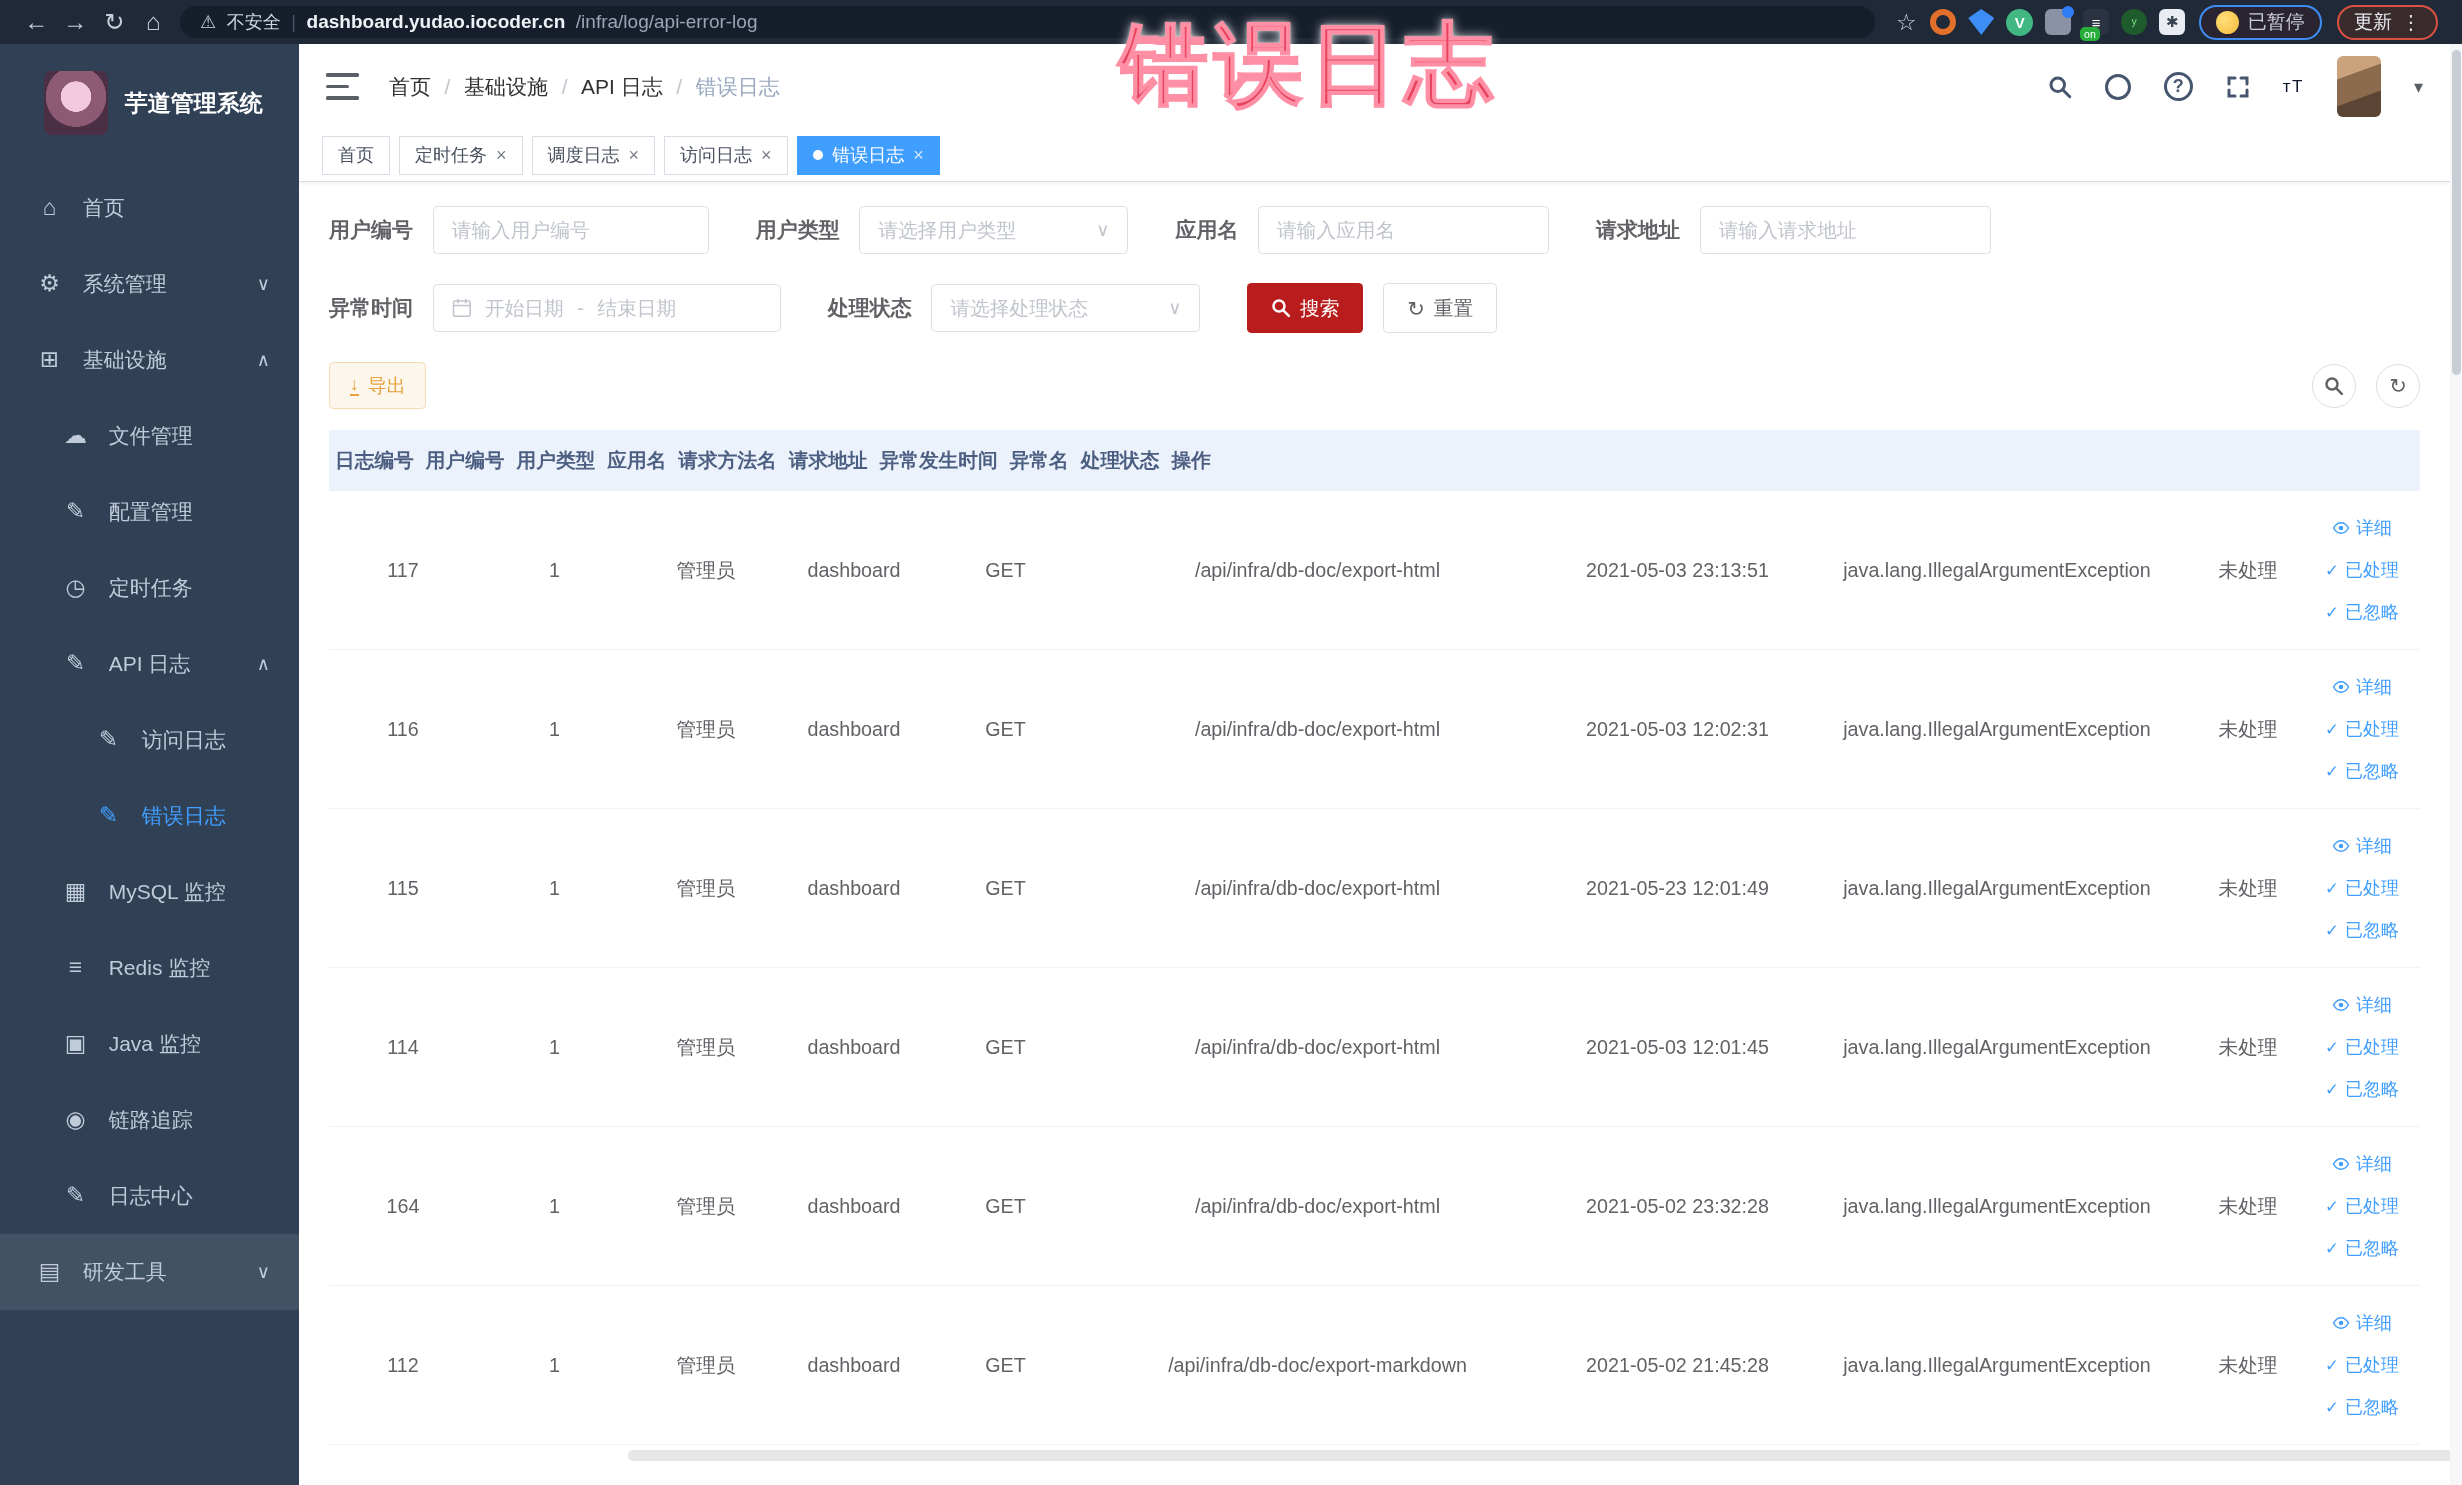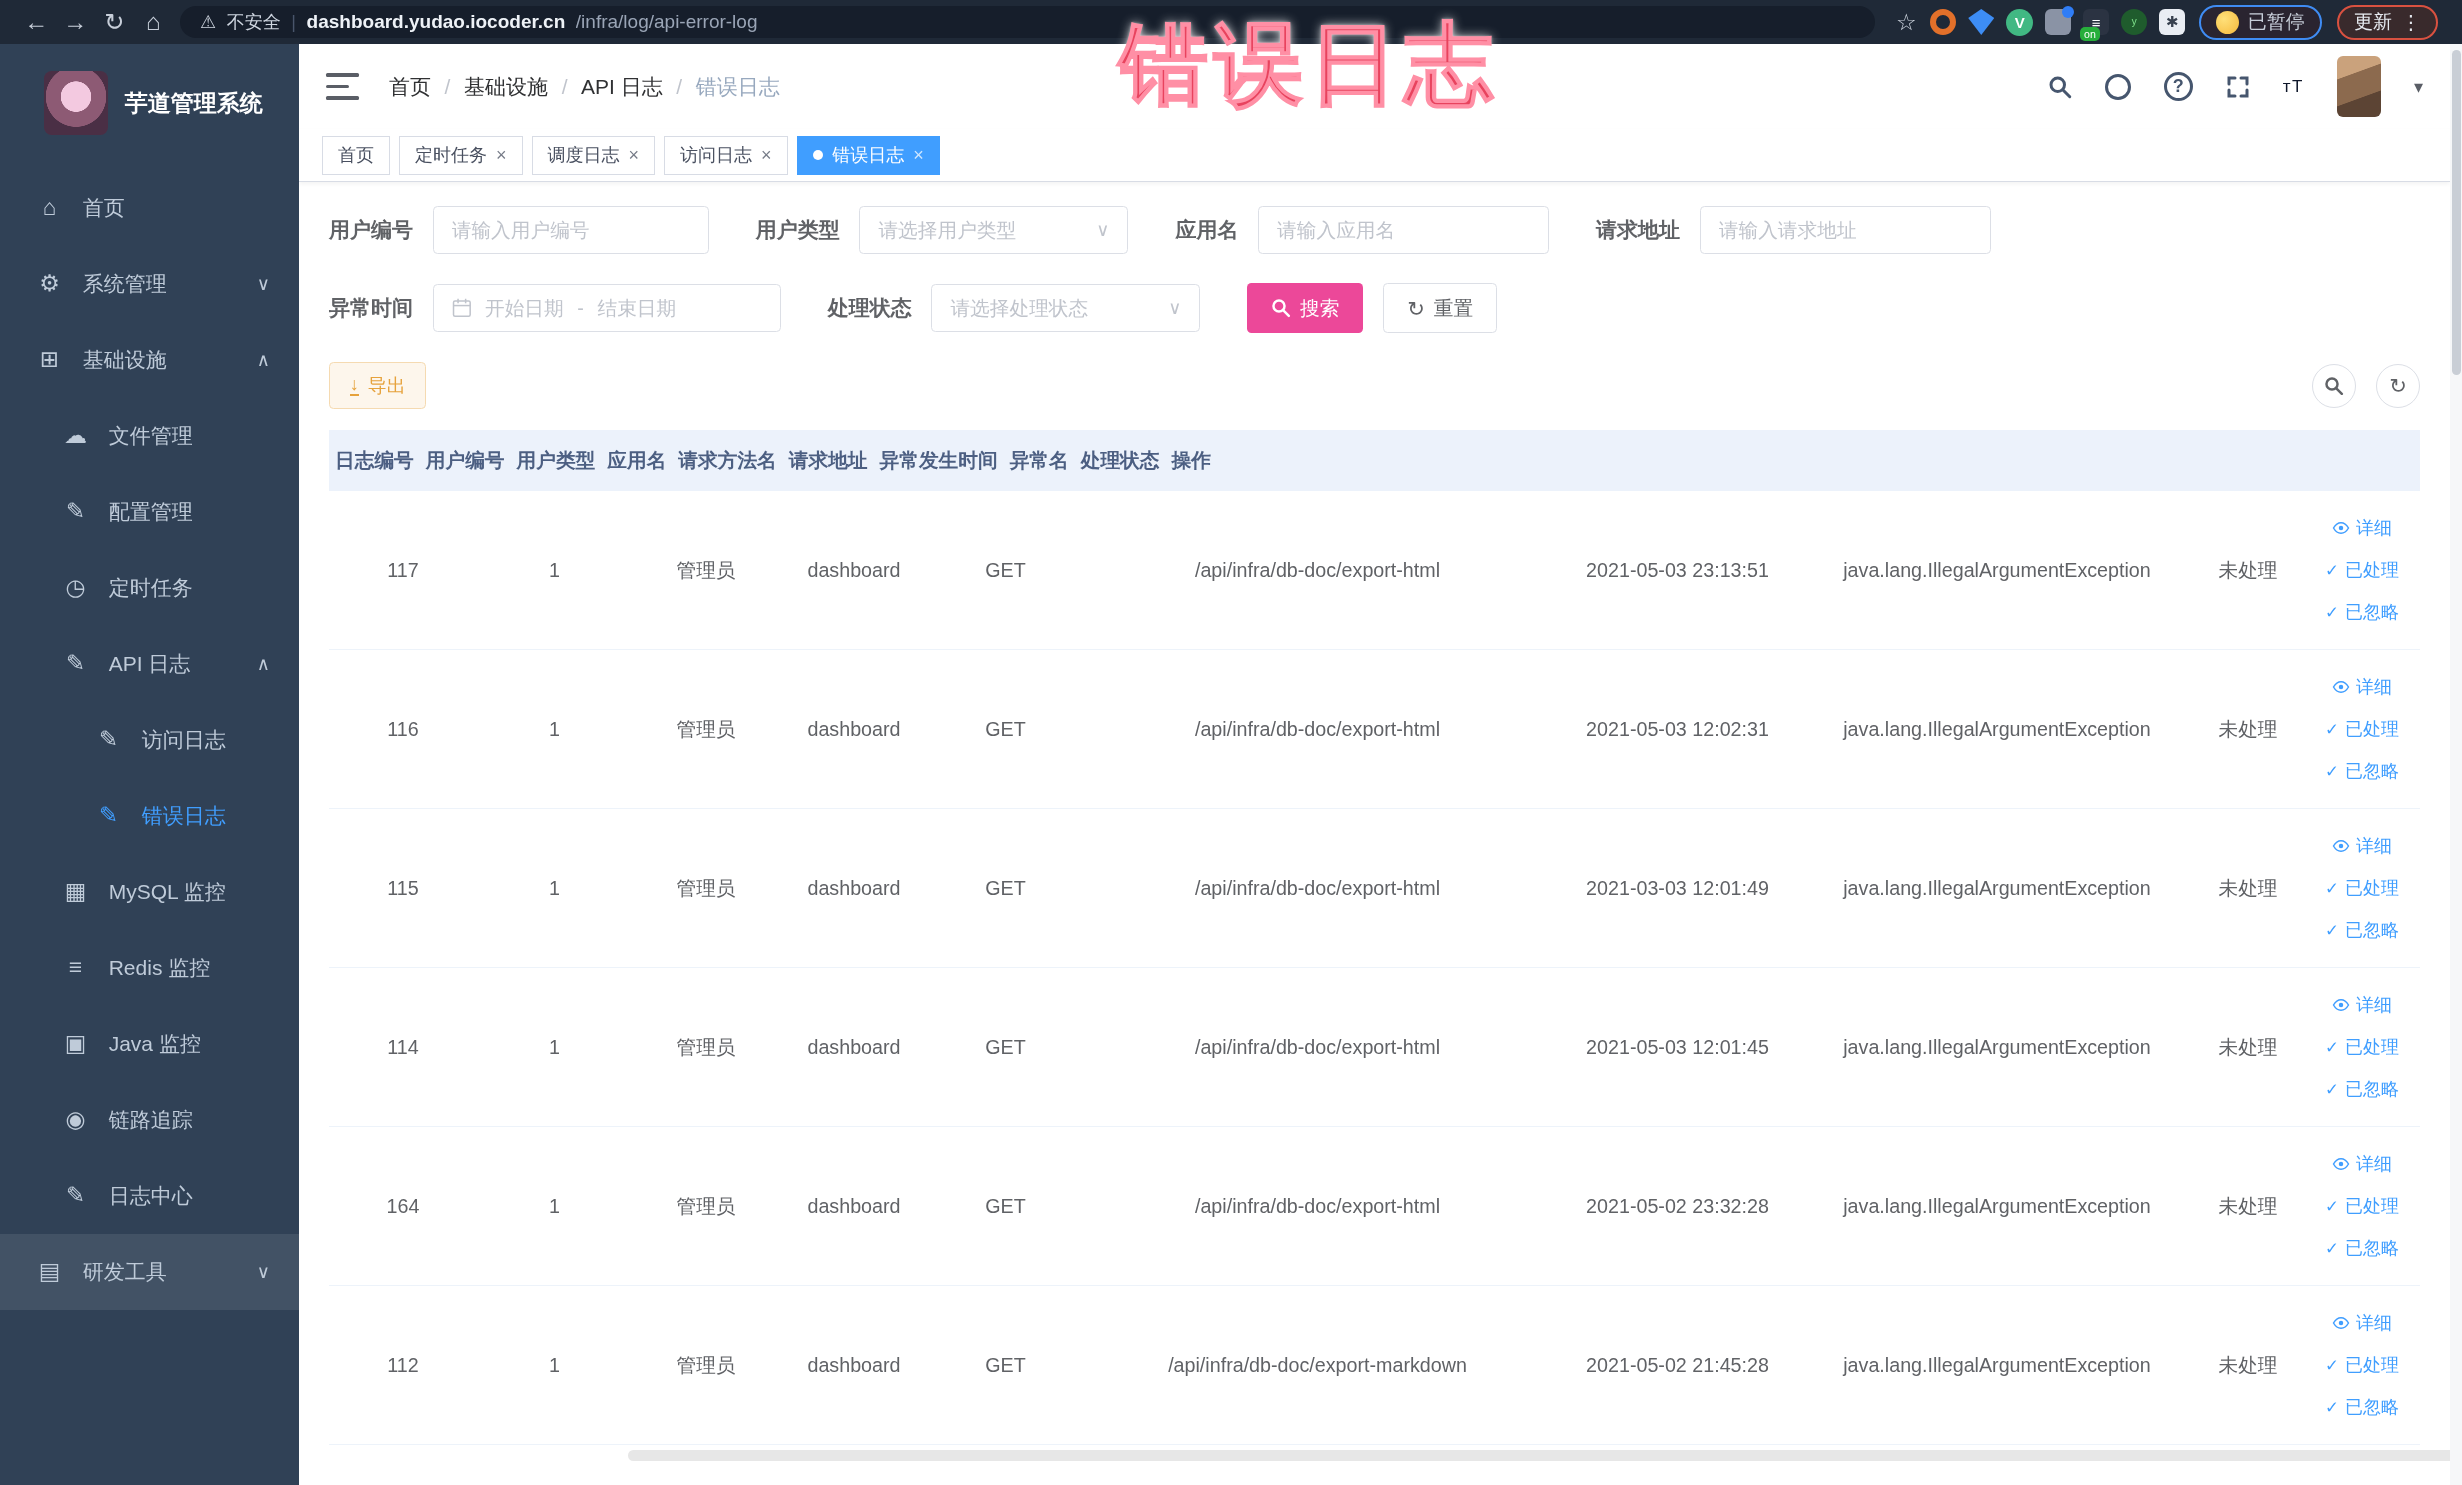--- a/index.html
+++ b/index.html
@@ -97,21 +97,21 @@
   input.f-box { outline:none; color:#606266; }
   input.f-box::placeholder { color:#c0c4cc; }
   .w-uid { width:276px; } .w-sel { width:269px; } .w-app { width:291px; } .w-url { width:291px; }
   .w-range { width:348px; gap:13.6px; }
   .sel-caret { margin-left:auto; color:#c0c4cc; font-size:18px; }
   .cal-ico { flex:0 0 auto; display:flex; }
   .range-sep { color:#c0c4cc; }
   .range-ph { color:#c0c4cc; }
   .btn { height:50px; border-radius:4.5px; display:flex; align-items:center; gap:9px;
     font-size:19.7px; padding:0 23px; cursor:pointer; white-space:nowrap; border:0.8px solid transparent; }
-  .btn-primary { background:#ec4899; color:#fff; margin-right:19.7px; }
+  .btn-primary { background:#b91c1c; color:#fff; margin-right:19.7px; }
   .btn-plain { background:#fff; color:#606266; border-color:#dcdfe6; }
   .btn-warning { height:47px; background:#fdf6ec; color:#e6a23c; border-color:#f5dab1; font-size:19px; padding:0 19.7px; }
   .dl-ico { border-bottom:2.3px solid currentColor; line-height:1; padding-bottom:0.8px; font-size:18px; }
   .refresh-ico { font-size:21px; line-height:1; }
 
   .toolbar { display:flex; align-items:center; justify-content:space-between; margin-bottom:21px; }
   .circle-group { display:flex; gap:19.7px; }
   .circle-btn { width:44px; height:44px; border-radius:50%; border:0.8px solid #dcdfe6; background:#fff;
     display:flex; align-items:center; justify-content:center; color:#606266; cursor:pointer; font-size:19.7px; }
 
@@ -508,21 +508,21 @@
             </div>
           </div>
 
           <div class="trow">
             <div class="td c0">115</div>
             <div class="td c1">1</div>
             <div class="td c2">管理员</div>
             <div class="td c3">dashboard</div>
             <div class="td c4">GET</div>
             <div class="td c5">/api/infra/db-doc/export-html</div>
-            <div class="td c6">2021-03-03 12:01:49</div>
+            <div class="td c6">2021-05-23 12:01:49</div>
             <div class="td c7">java.lang.IllegalArgumentException</div>
             <div class="td c8">未处理</div>
             <div class="td c9">
               <div class="actions">
                 <span class="action-link">
                   <span class="eye-svg">
                     <svg width="18" height="18" viewBox="0 0 24 24">
                       <path d="M12 5C6 5 2 12 2 12s4 7 10 7 10-7 10-7-4-7-10-7z" fill="none" stroke="#409eff" stroke-width="2"></path>
                       <circle cx="12" cy="12" r="3" fill="#409eff"></circle>
                     </svg>

